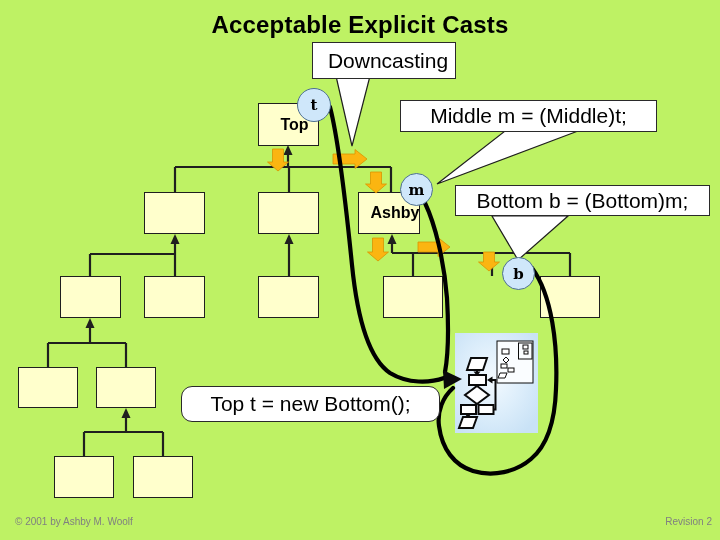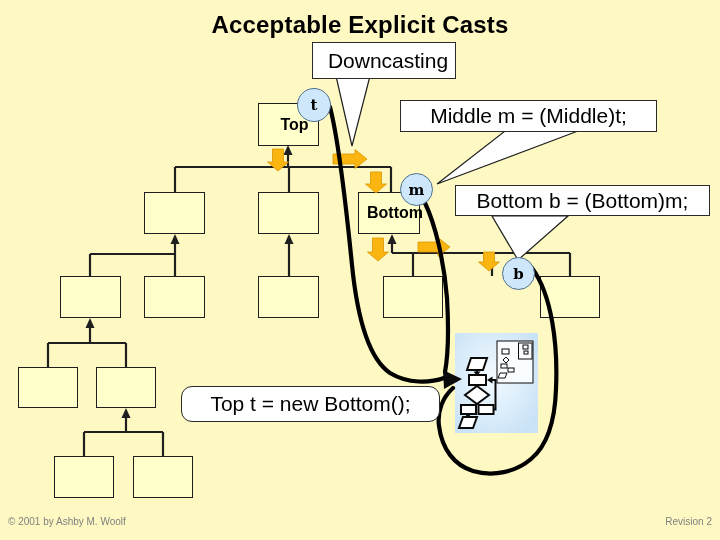--- a/index.html
+++ b/index.html
@@ -1,34 +1,34 @@
 <!DOCTYPE html>
 <html style="--class-box-fill: #FFFFCC; --reference-circle-fill: #CFE7FA; --cast-arrow-fill: #FBB511; --object-panel-fill: #C9E2F6;"><head>
 <meta charset="utf-8">
 <style>
   html,body{margin:0;padding:0;background:#fff;}
-  .slide{position:relative;width:720px;height:540px;background:#fef9c3;overflow:hidden;
+  .slide{position:relative;width:720px;height:540px;background:#bef264;overflow:hidden;
          font-family:"Liberation Sans",sans-serif;color:#000;}
   .title{position:absolute;top:11px;left:0;width:100%;text-align:center;
          font-size:24px;font-weight:bold;letter-spacing:.2px;}
   svg.layer{position:absolute;left:0;top:0;width:720px;height:540px;pointer-events:none;}
   .z1{z-index:1}.z3{z-index:3}
   .class-box{position:absolute;z-index:2;background:var(--class-box-fill,#FFFFCC);
              border:1.5px solid #1f1f1f;box-sizing:border-box;display:flex;
              align-items:center;justify-content:center;font-size:16px;font-weight:bold;padding-left:12px;}
   .object-panel{position:absolute;z-index:2;left:455px;top:333px;width:83px;height:100px;
              background:radial-gradient(ellipse at 45% 45%, #f4faff 0%, #ddeefb 45%, var(--object-panel-fill,#C9E2F6) 85%);}
   .ref-circle{position:absolute;z-index:4;border-radius:50%;box-sizing:border-box;
              background:var(--reference-circle-fill,#CFE7FA);border:1.2px solid #4d6f8f;
              display:flex;align-items:center;justify-content:center;
              font-family:"DejaVu Serif",serif;font-weight:bold;font-size:15px;}
   .callout{position:absolute;z-index:5;background:#fff;border:1.3px solid #2a2a2a;
              box-sizing:border-box;display:flex;align-items:center;justify-content:center;
              font-size:21px;white-space:nowrap;}
-  .footer{position:absolute;z-index:5;top:516px;font-size:10px;color:#808080;}
+  .footer{position:absolute;z-index:5;top:516px;font-size:10px;color:#808080;margin-left:7px;}
   .footer.left{left:8px;} .footer.right{right:8px;text-align:right;}
   .tree-line{stroke:#1f1f1f;stroke-width:2.2;fill:none;}
   .tree-head{fill:#1f1f1f;stroke:none;}
   .tail{fill:#fff;stroke:#1f1f1f;stroke-width:1.2;}
   .cast-arrow{fill:var(--cast-arrow-fill,#FBB511);stroke:#D99400;stroke-width:.8;}
   .ref-curve{stroke:#000;stroke-width:4.2;fill:none;stroke-linecap:round;}
   .fc2{stroke:#0a0a0a;stroke-width:2;fill:#fff;}
   .fc1{stroke:#0a0a0a;stroke-width:1;fill:#fff;}
   .fcl{stroke:#0a0a0a;stroke-width:2;fill:none;}
   .fch{fill:#0a0a0a;stroke:none;}
@@ -62,21 +62,21 @@
       <polygon class="tree-head" points="126,408 121.5,418 130.5,418"></polygon>
     </g>
   </svg>
 
   <div class="class-box" style="left:258px;top:103px;width:61px;height:43px;">
       <span>Top</span>
     </div>
   <div class="class-box" style="left:144px;top:192px;width:61px;height:42px;"></div>
   <div class="class-box" style="left:258px;top:192px;width:61px;height:42px;"></div>
   <div class="class-box" style="left:358px;top:192px;width:62px;height:42px;">
-      <span>Bottom</span>
+      <span>Ashby</span>
     </div>
   <div class="class-box" style="left:60px;top:276px;width:61px;height:42px;"></div>
   <div class="class-box" style="left:144px;top:276px;width:61px;height:42px;"></div>
   <div class="class-box" style="left:258px;top:276px;width:61px;height:42px;"></div>
   <div class="class-box" style="left:383px;top:276px;width:60px;height:42px;"></div>
   <div class="class-box" style="left:540px;top:276px;width:60px;height:42px;"></div>
   <div class="class-box" style="left:18px;top:367px;width:60px;height:41px;"></div>
   <div class="class-box" style="left:96px;top:367px;width:60px;height:41px;"></div>
   <div class="class-box" style="left:54px;top:456px;width:60px;height:42px;"></div>
   <div class="class-box" style="left:133px;top:456px;width:60px;height:42px;"></div>

